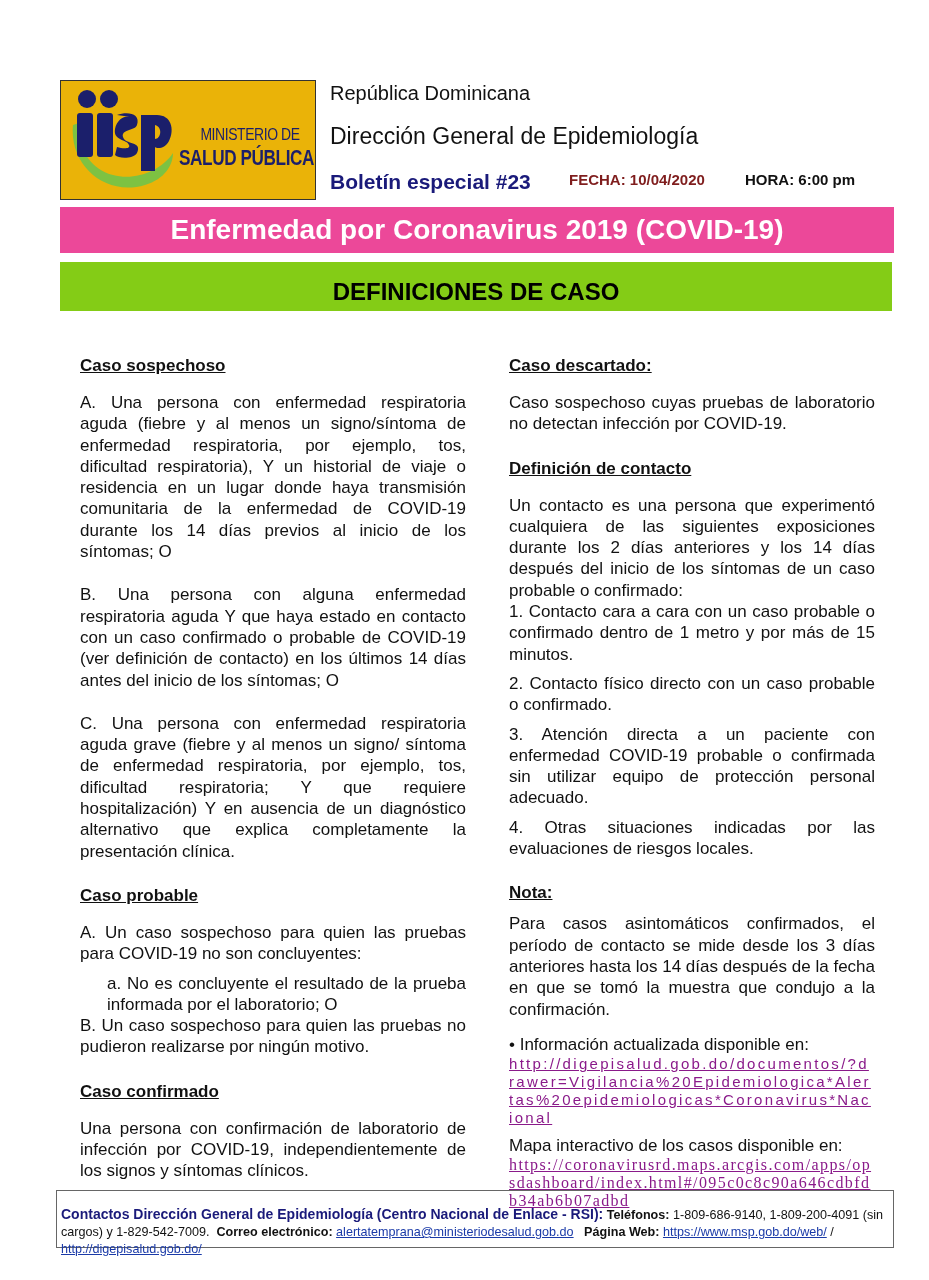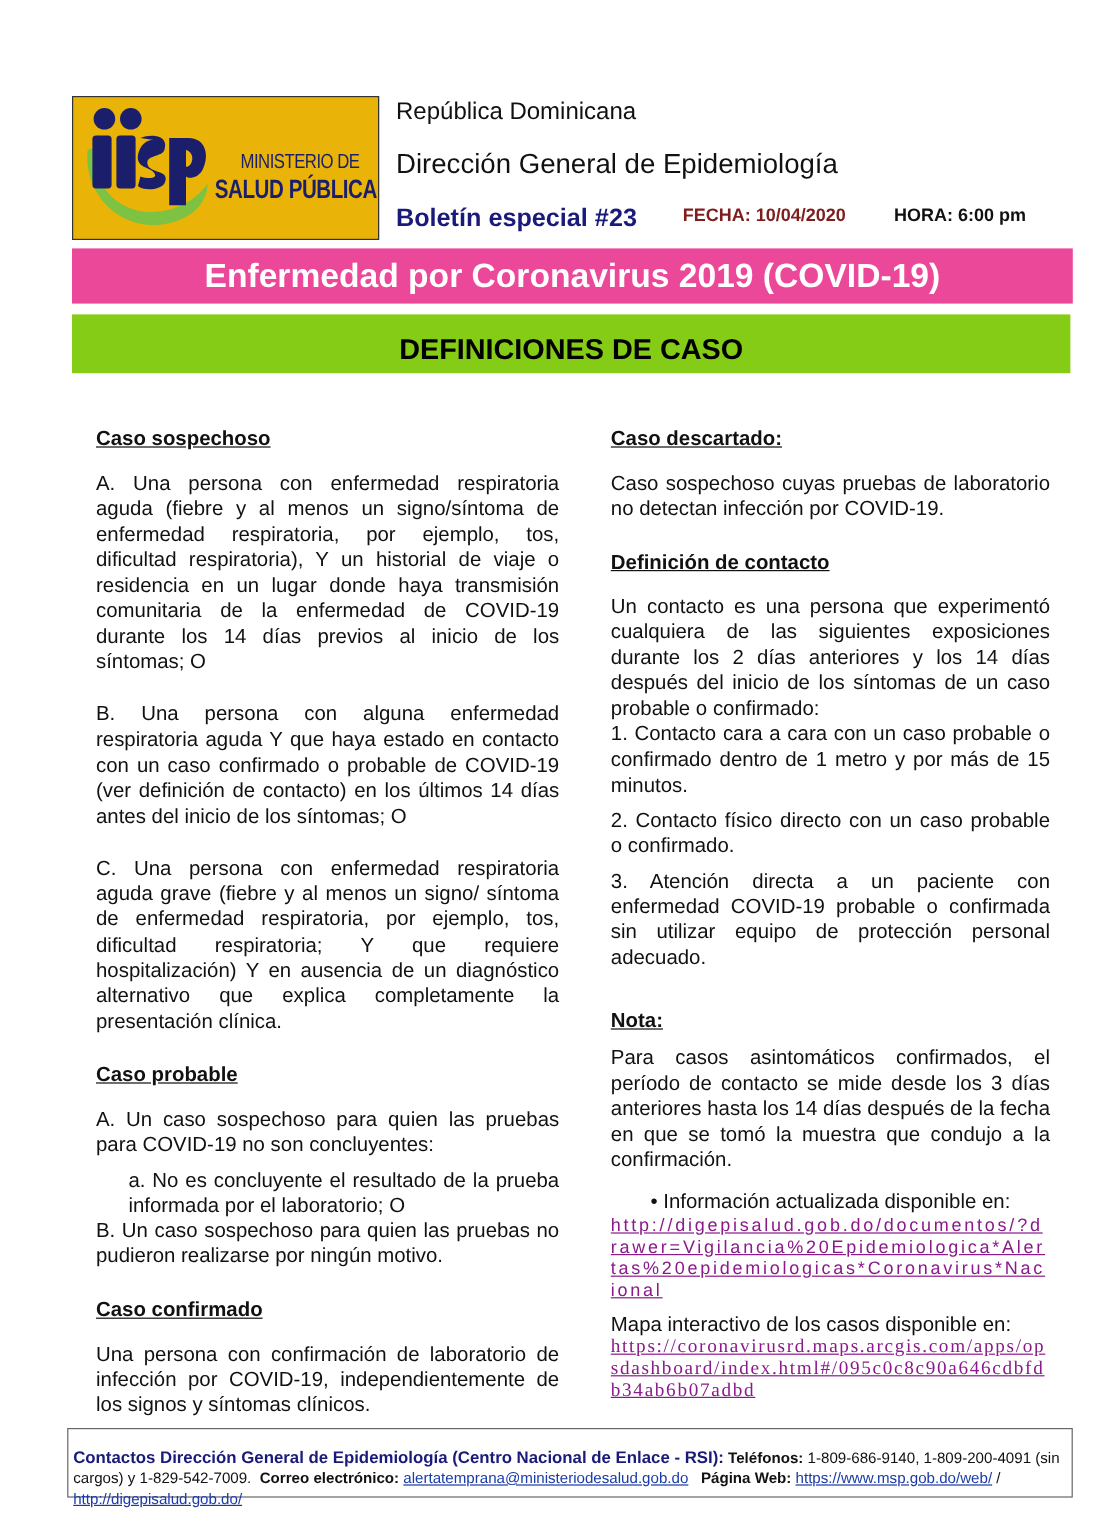--- a/index.html
+++ b/index.html
@@ -105,26 +105,27 @@
   <div class="gap-l"></div>
   <h3>Definición de contacto</h3>
   <div class="gap-m"></div>
   <p>Un contacto es una persona que experimentó cualquiera de las siguientes exposiciones durante los 2 días anteriores y los 14 días después del inicio de los síntomas de un caso probable o confirmado:</p>
   <p>1. Contacto cara a cara con un caso probable o confirmado dentro de 1 metro y por más de 15 minutos.</p>
   <div class="gap-s"></div>
   <p>2. Contacto físico directo con un caso probable o confirmado.</p>
   <div class="gap-s"></div>
   <p>3. Atención directa a un paciente con enfermedad COVID-19 probable o confirmada sin utilizar equipo de protección personal adecuado.</p>
   <div class="gap-s"></div>
+  <p>4. Otras situaciones indicadas por las evaluaciones de riesgos locales.</p>
   <div class="gap-l"></div>
   <h3>Nota:</h3>
   <div class="gap-s"></div>
   <p>Para casos asintomáticos confirmados, el período de contacto se mide desde los 3 días anteriores hasta los 14 días después de la fecha en que se tomó la muestra que condujo a la confirmación.</p>
   <div class="gap-m"></div>
-  <p style="text-align:center">• Información actualizada disponible en:</p>
+  <p style="text-align:left">• Información actualizada disponible en:</p>
   <div class="link link-spaced" title="http://digepisalud.gob.do/documentos/?drawer=Vigilancia%20Epidemiologica*Alertas%20epidemiologicas*Coronavirus*Nacional">http://digepisalud.gob.do/documentos/?drawer=Vigilancia%20Epidemiologica*Alertas%20epidemiologicas*Coronavirus*Nacional</div>
   <div class="gap-s"></div>
   <p style="text-align:left">Mapa interactivo de los casos disponible en:</p>
   <div class="link link-serif" title="https://coronavirusrd.maps.arcgis.com/apps/opsdashboard/index.html#/095c0c8c90a646cdbfdb34ab6b07adbd">https://coronavirusrd.maps.arcgis.com/apps/opsdashboard/index.html#/095c0c8c90a646cdbfdb34ab6b07adbd</div>
 </div>
 
 <div class="footer">
   <span class="blue-bold">Contactos Dirección General de Epidemiología (Centro Nacional de Enlace - RSI):</span>
   <span class="bold">Teléfonos:</span>
   <span>1-809-686-9140, 1-809-200-4091 (sin cargos) y 1-829-542-7009.</span>

